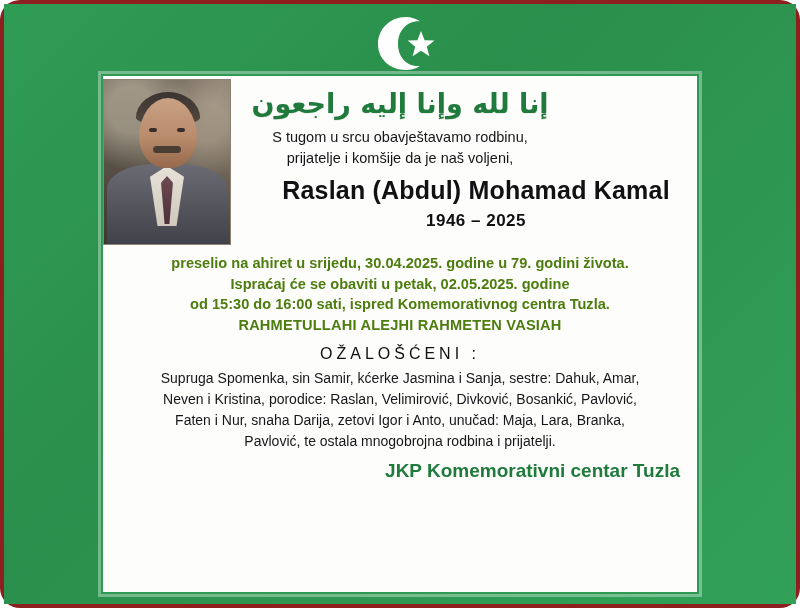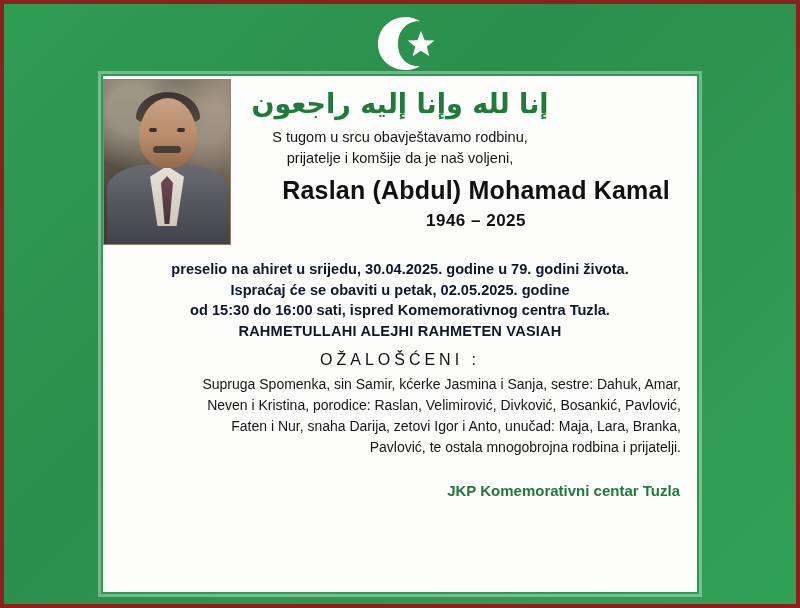--- a/index.html
+++ b/index.html
@@ -15,20 +15,21 @@
   }
 
   
   .obituary-outer {
     position: relative;
     width: 800px;
     height: 608px;
     box-sizing: border-box;
     background: #8d1f1f;
     padding: 4px;
+    border-radius: 20px;
   }
 
   
   .green-field {
     position: relative;
     width: 100%;
     height: 100%;
     box-sizing: border-box;
     background: #2e9a52;
     background-image: linear-gradient(135deg, #2f9c54 0%, #2a8f4c 40%, #32a158 100%);
@@ -209,23 +210,23 @@
   }
   .years {
     font-size: 17px;
     font-weight: 700;
     color: #111114;
     margin-top: 6px;
     letter-spacing: 0.5px;
   }
 
   .details {
-    margin-top: 28px;
-    text-align: center;
-    color: #0f172a;
+    margin-top: 22px;
+    text-align: center;
+    color: #4d7c0f;
     font-size: 14.6px;
     font-weight: 700;
     line-height: 1.42;
     width: 100%;
   }
   .details div { white-space: nowrap; }
   .rahmetullahi {
     letter-spacing: 0.2px;
   }
 
@@ -233,34 +234,34 @@
     margin-top: 9px;
     font-size: 16px;
     font-weight: 400;
     letter-spacing: 4px;
     color: #111114;
     text-align: center;
   }
 
   .mourners {
     margin-top: 5px;
-    text-align: right;
+    text-align: center;
     color: #16161a;
     font-size: 14px;
     line-height: 1.5;
     width: 100%;
   }
   .mourners div { white-space: nowrap; }
 
   .footer {
-    margin-top: 24px;
+    margin-top: 8px;
     width: 100%;
     text-align: right;
     color: #1f7a3c;
-    font-size: 15px;
+    font-size: 19px;
     font-weight: 700;
     padding-right: 2px;
     padding-bottom: 2px;
   }
 </style>
 </head>
 <body>
 
 <div class="obituary-outer">
   <div class="green-field">

